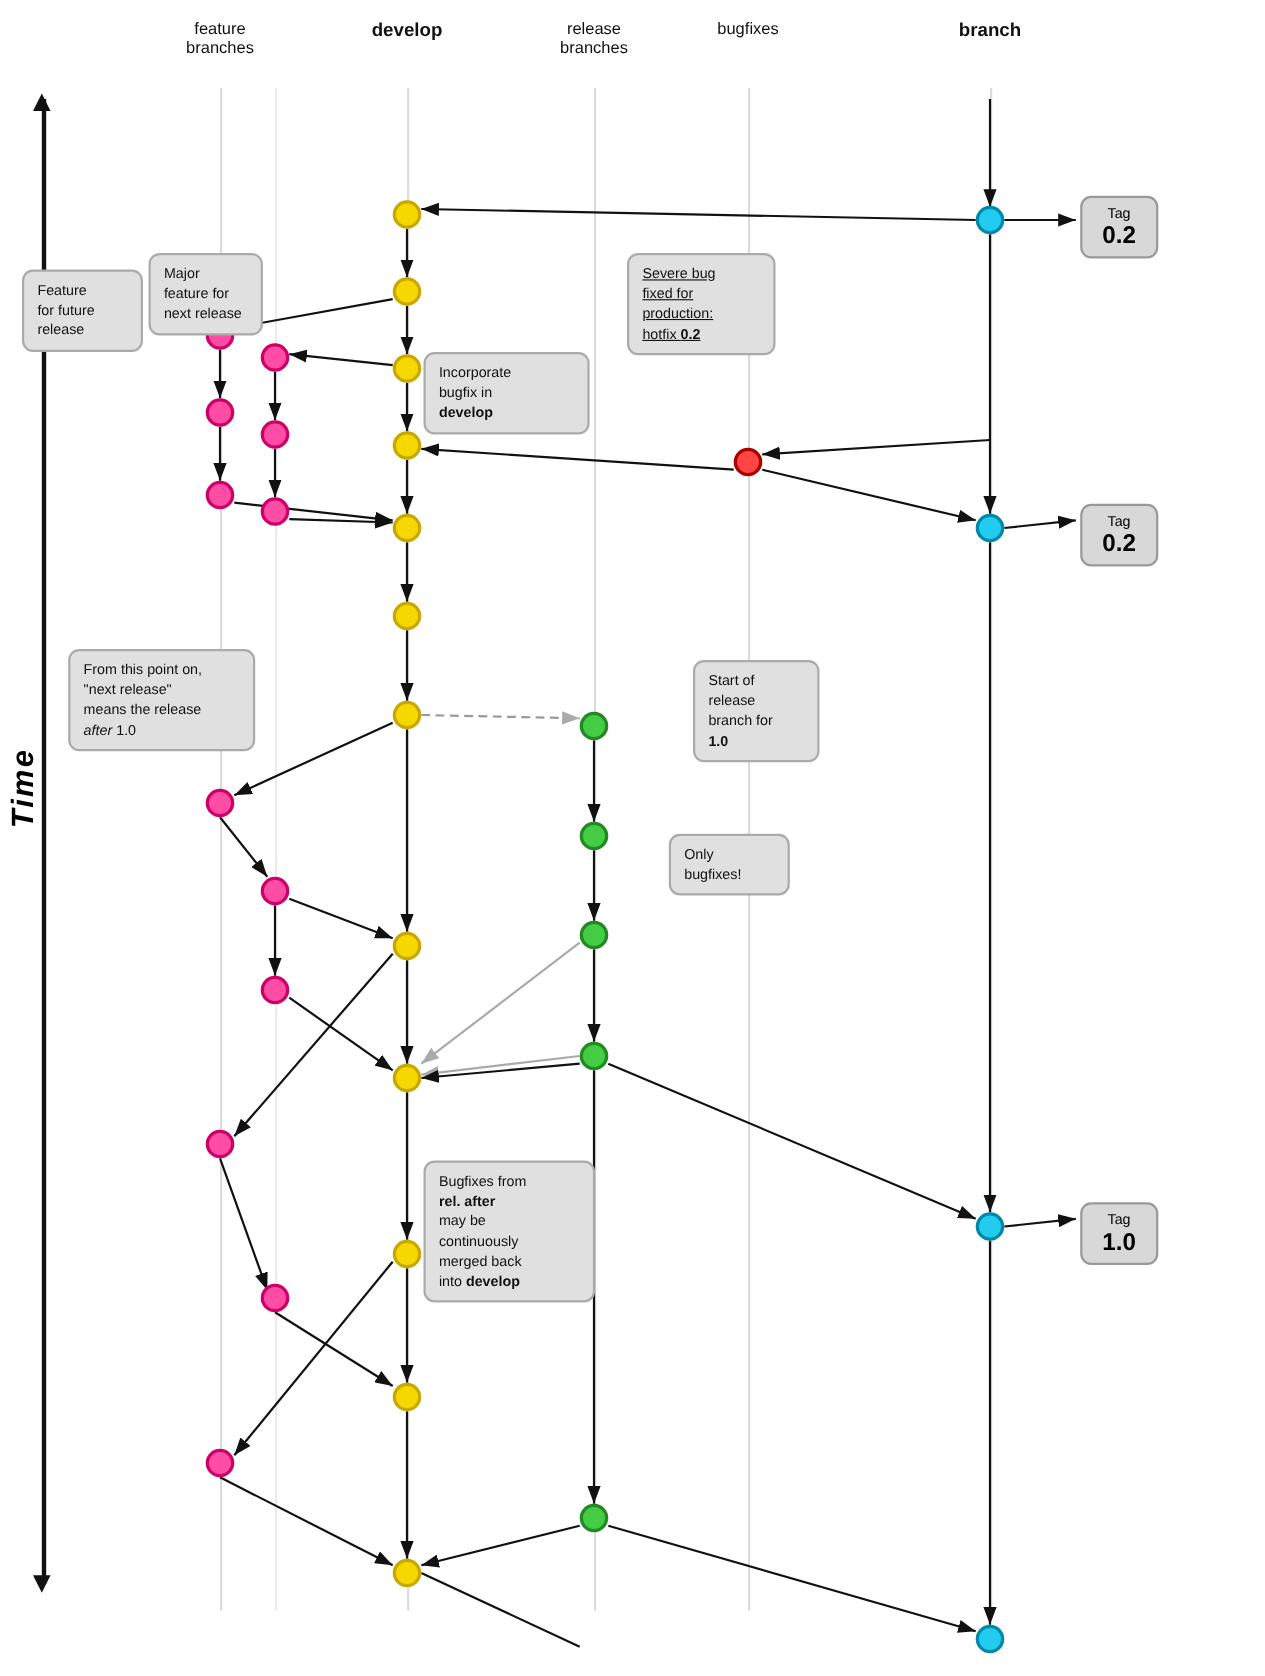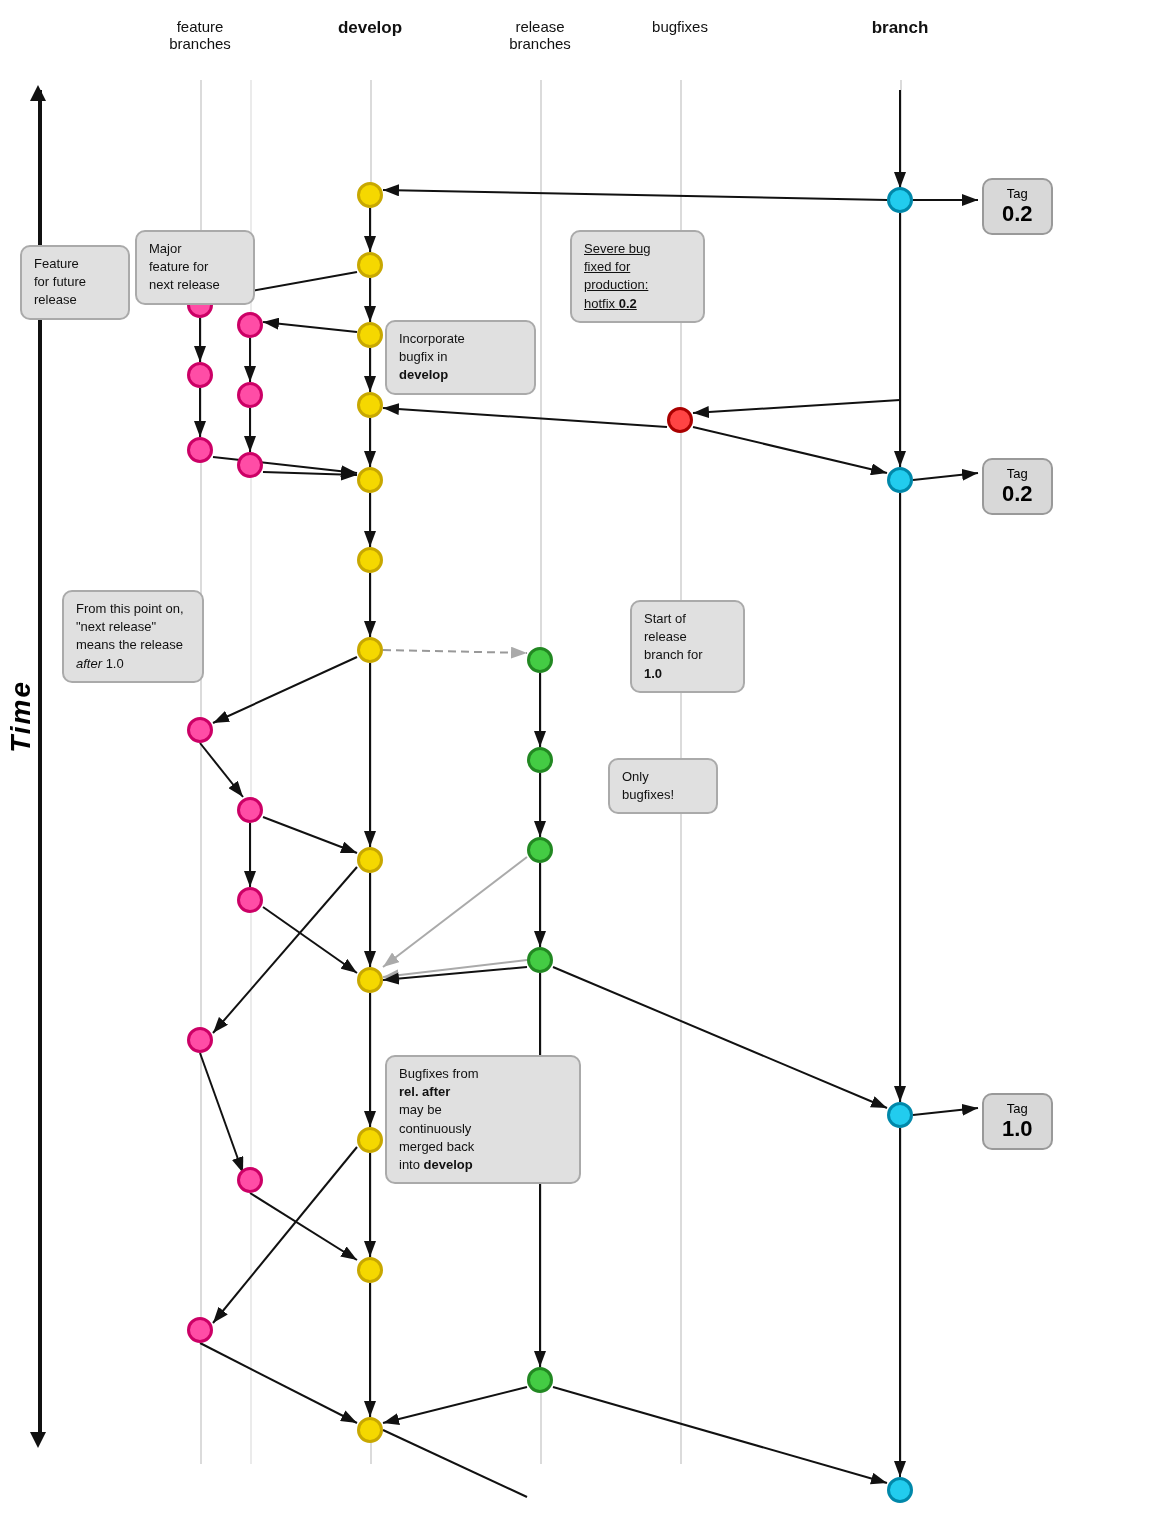--- a/index.html
+++ b/index.html
@@ -300,45 +300,45 @@
   <div class="node node-green" style="left:540px;top:660px;"></div>
   <div class="node node-green" style="left:540px;top:760px;"></div>
   <div class="node node-green" style="left:540px;top:850px;"></div>
   <div class="node node-green" style="left:540px;top:960px;"></div>
   <div class="node node-green" style="left:540px;top:1380px;"></div>
 
   <div class="callout" style="left:20px;top:245px;width:110px;">
     Feature<br>for future<br>release
   </div>
 
-  <div class="callout" style="left:135px;top:230px;width:120px;">
+  <div class="callout" style="left:135px;top:230px;width:104px;">
     Major<br>feature for<br>next release
   </div>
 
   <div class="callout" style="left:385px;top:320px;width:151px;">
     Incorporate<br>bugfix in<br><b>develop</b>
   </div>
 
   <div class="callout" style="left:570px;top:230px;width:135px;text-decoration:underline;">
     Severe bug<br>fixed for<br>production:<br>hotfix <b>0.2</b>
   </div>
 
-  <div class="callout" style="left:62px;top:590px;width:142px;">
+  <div class="callout" style="left:62px;top:590px;width:170px;">
     From this point on,<br>"next release"<br>means the release<br><i>after</i> 1.0
   </div>
 
   <div class="callout" style="left:630px;top:600px;width:115px;">
     Start of<br>release<br>branch for<br><b>1.0</b>
   </div>
 
   <div class="callout" style="left:608px;top:758px;width:110px;">
     Only<br>bugfixes!
   </div>
 
-  <div class="callout" style="left:385px;top:1055px;width:196px;">
+  <div class="callout" style="left:385px;top:1055px;width:156px;">
     Bugfixes from<br><b>rel. after</b><br>may be<br>continuously<br>merged back<br>into <b>develop</b>
   </div>
 
   <div class="tag-box" style="left:982px;top:178px;">
     <span class="tag-label">Tag</span>
     <span class="tag-value">0.2</span>
   </div>
 
   <div class="tag-box" style="left:982px;top:458px;">
     <span class="tag-label">Tag</span>

